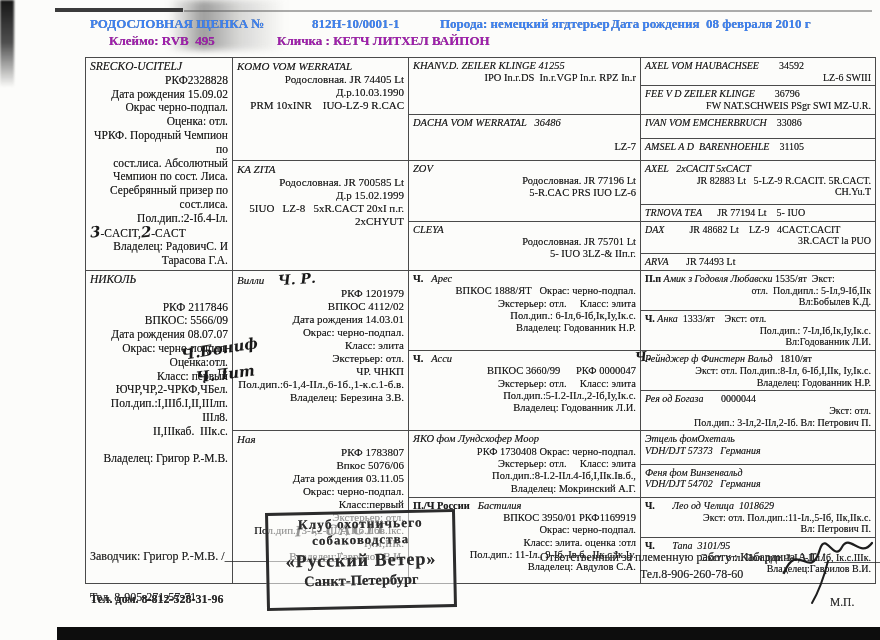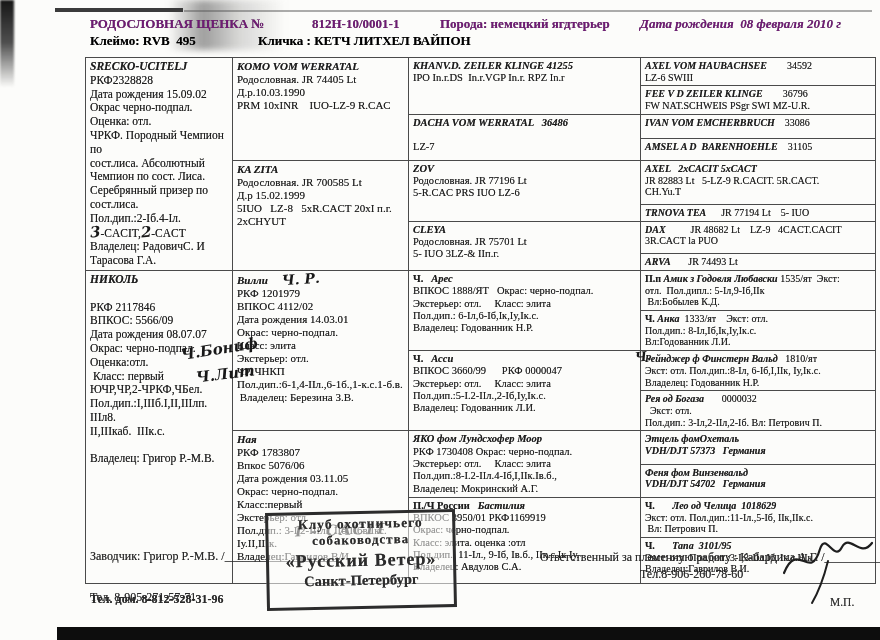--- a/index.html
+++ b/index.html
@@ -15,35 +15,35 @@
   .art-topleft{left:0;top:0;width:14px;height:95px;
     background:linear-gradient(180deg,#161616,#4f4f4f 45%,rgba(120,120,120,0) 92%);
     filter:blur(1px);}
   .art-fold{left:168px;top:0;width:118px;height:50px;
     background:linear-gradient(90deg,rgba(0,0,0,0),rgba(80,80,80,.55) 30%,rgba(120,120,120,.28) 60%,rgba(0,0,0,0));
     filter:blur(3px);}
   .art-topline1{left:55px;top:8px;width:128px;height:4px;background:#3b3b3b;filter:blur(.7px);}
   .art-topline2{left:184px;top:10px;width:688px;height:1.5px;background:rgba(90,90,90,.5);}
   .art-bottom{left:57px;top:627px;width:823px;height:13px;background:#0d0d0d;}
   
-  .hdr{position:absolute;font-weight:bold;font-size:13px;color:#701a75;white-space:pre;}
-  .hdr2{color:#000000;}
+  .hdr{position:absolute;font-weight:bold;font-size:13px;color:#3b82f6;white-space:pre;}
+  .hdr2{color:#a21caf;margin-left:19px;}
   
   table.ped{
     position:absolute;left:85px;top:57px;width:790px;
     border-collapse:collapse;table-layout:fixed;
   }
   table.ped td{
     border:1.4px solid #4a4a4a;vertical-align:top;
     padding:2px 4px;position:relative;
   }
-  .t{font-weight:bold;font-style:italic;white-space:pre-wrap;}
+  .t{font-weight:normal;font-style:italic;white-space:pre-wrap;}
   .pre{font-weight:bold;white-space:pre-wrap;}
   .sfx{white-space:pre-wrap;}
-  .cb{white-space:pre-wrap;}
+  .cb{white-space:pre-wrap;text-align:right;}
   td.g1{font-size:11.5px;line-height:13.8px;}
   td.g2{font-size:11px;line-height:13px;}
   td.g3{font-size:10.5px;line-height:12.3px;}
   td.g4{font-size:10px;line-height:11.7px;}
   
   .hand{
     font-family:"DejaVu Serif",serif;font-style:italic;font-weight:600;
     font-size:15px;color:#181818;white-space:nowrap;
     text-shadow:none;
   }
@@ -76,21 +76,21 @@
 
 <div class="art art-topleft"></div>
 <div class="art art-fold"></div>
 <div class="art art-topline1"></div>
 <div class="art art-topline2"></div>
 <div class="art art-bottom"></div>
 
 <span class="hdr" style="left:90px;top:16px;">РОДОСЛОВНАЯ ЩЕНКА №</span>
 <span class="hdr" style="left:312px;top:16px;">812Н-10/0001-1</span>
 <span class="hdr" style="left:440px;top:16px;">Порода: немецкий ягдтерьер</span>
-<span class="hdr" style="left:640px;top:16px;font-style:italic;">Дата рождения  08 февраля 2010 г</span>
+<span class="hdr" style="left:611px;top:16px;">Дата рождения  08 февраля 2010 г</span>
 <span class="hdr hdr2" style="left:90px;top:33px;">Клеймо: RVB  495</span>
 <span class="hdr hdr2" style="left:258px;top:33px;">Кличка : КЕТЧ ЛИТХЕЛ ВАЙПОН</span>
 
 <table class="ped">
   <colgroup>
       <col style="width:147px">
       <col style="width:176px">
       <col style="width:232px">
       <col style="width:235px">
     </colgroup>
@@ -229,42 +229,42 @@
     </td>
     <td class="g4">
       <div><span class="pre">П.п </span><span class="t">Амик з Годовля Любавски</span><span class="sfx"> 1535/ят  Экст:</span></div>
       <div class="cb">отл.  Пол.дипл.: 5-Iл,9-Iб,IIк
  Вл:Бобылев К.Д.</div>
     </td>
   </tr>
   <tr style="height:38px">
     <td class="g4">
       <div><span class="pre">Ч. </span><span class="t">Анка</span><span class="sfx">  1333/ят    Экст: отл.</span></div>
-      <div class="cb">Пол.дип.: 8-Iл,Iб,Iк,Iу,Iк.с.
+      <div class="cb">Пол.дип.: 7-Iл,Iб,Iк,Iу,Iк.с.
 Вл:Годованник Л.И.</div>
     </td>
   </tr>
   <tr style="height:38px">
     <td class="g3" rowspan="2">
       <div><span class="pre">Ч.   </span><span class="t">Асси</span></div>
       <div class="cb">ВПКОС 3660/99      РКФ 0000047
 Экстерьер: отл.     Класс: элита
 Пол.дип.:5-I.2-IIл.,2-Iб,Iу,Iк.с.
 Владелец: Годованник Л.И.</div>
     </td>
     <td class="g4">
       <span class="hand abs rj">Ч.</span>
       <div><span class="t">Рейнджер ф Финстерн Вальд</span><span class="sfx">   1810/ят</span></div>
       <div class="cb">Экст: отл. Пол.дип.:8-Iл, 6-Iб,I,IIк, Iу,Iк.с.
 Владелец: Годованник Н.Р.</div>
     </td>
   </tr>
   <tr style="height:38px">
     <td class="g4">
-      <div><span class="t">Рея од Богаза</span><span class="sfx">       0000032</span></div>
+      <div><span class="t">Рея од Богаза</span><span class="sfx">       0000044</span></div>
       <div class="cb">  Экст: отл.
 Пол.дип.: 3-Iл,2-IIл,2-Iб. Вл: Петрович П.</div>
     </td>
   </tr>
   <tr style="height:27px">
     <td class="g2" rowspan="4">
       <div><span class="t">Ная</span></div>
       <div class="cb">РКФ 1783807
 Впкос 5076/06
 Дата рождения 03.11.05

